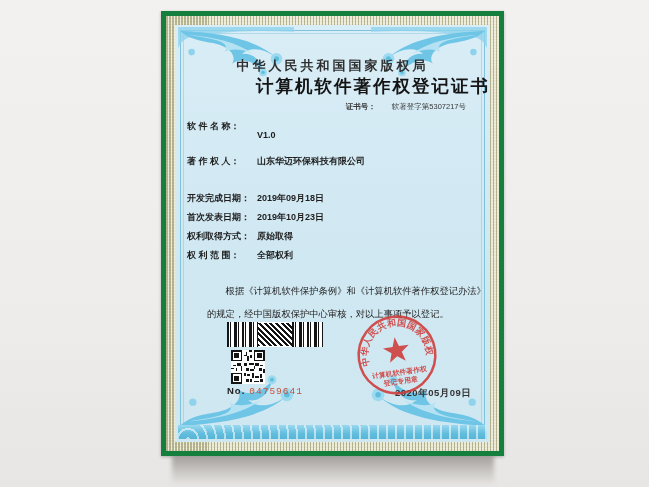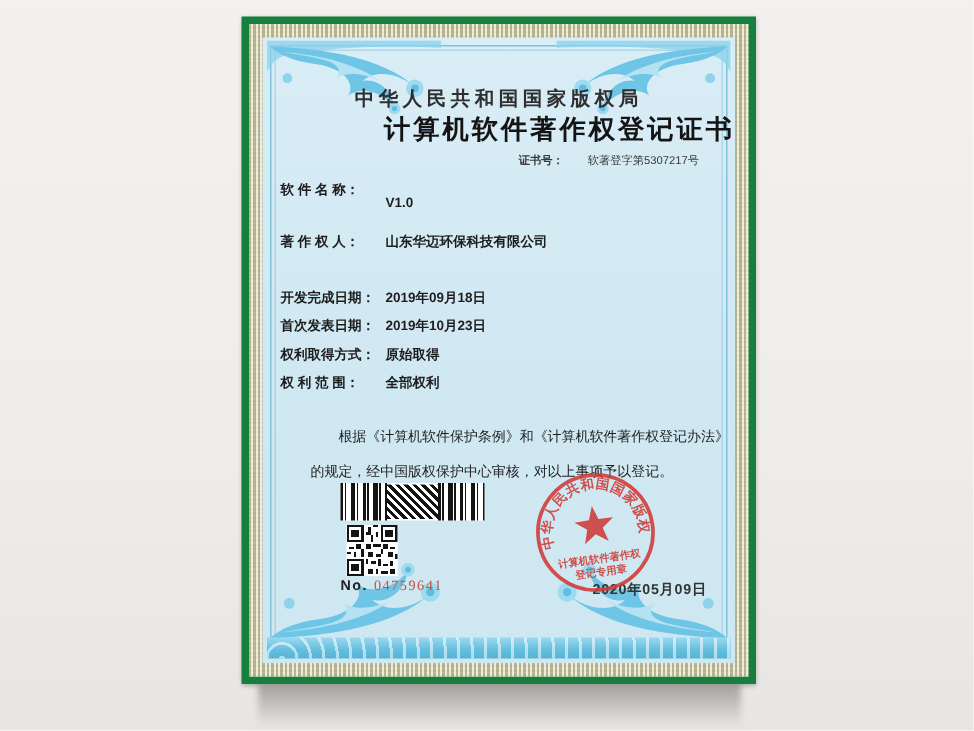--- a/index.html
+++ b/index.html
@@ -60,21 +60,21 @@
     font-size:9.3px;line-height:23px;color:#1d1d1d;text-indent:2em;font-weight:500;margin-left:22px;}
   .barcode{position:absolute;left:52px;top:297px;width:96px;height:25px;background:#fff;
     display:flex;align-items:stretch;}
   .bc-stripes{flex:1;
     background:repeating-linear-gradient(90deg,#141414 0 2px,#fff 2px 3px,#141414 3px 4px,#fff 4px 7px,#141414 7px 10px,#fff 10px 11px,#141414 11px 12px,#fff 12px 15px);}
   .bc-2d{width:34px;margin:1px 0;
     background:repeating-linear-gradient(45deg,#141414 0 2px,#fff 2px 4px),#fff;}
   .qr{position:absolute;left:56px;top:325px;width:34px;height:34px;background:#fff;}
   .serial{position:absolute;left:52px;top:360px;font-size:9.5px;color:#222;}
   .serial .no-lbl{font-weight:bold;color:#222;letter-spacing:1px;}
-  .serial .no-val{color:#c8503c;font-family:Liberation Serif, serif;letter-spacing:1px;margin-left:4px;}
+  .serial .no-val{color:#c8503c;font-family:Liberation Mono, monospace;letter-spacing:1px;margin-left:4px;}
   .issue-date{position:absolute;left:188px;top:362px;font-size:9.5px;font-weight:bold;
     color:#333;letter-spacing:.5px;z-index:1;margin-left:32px;}
   .seal{position:absolute;left:180px;top:288px;width:84px;height:84px;z-index:2;
     transform:rotate(-8deg);opacity:.88;}
 </style>
 </head>
 <body>
 
 <div class="cert-shadow"></div>
 

